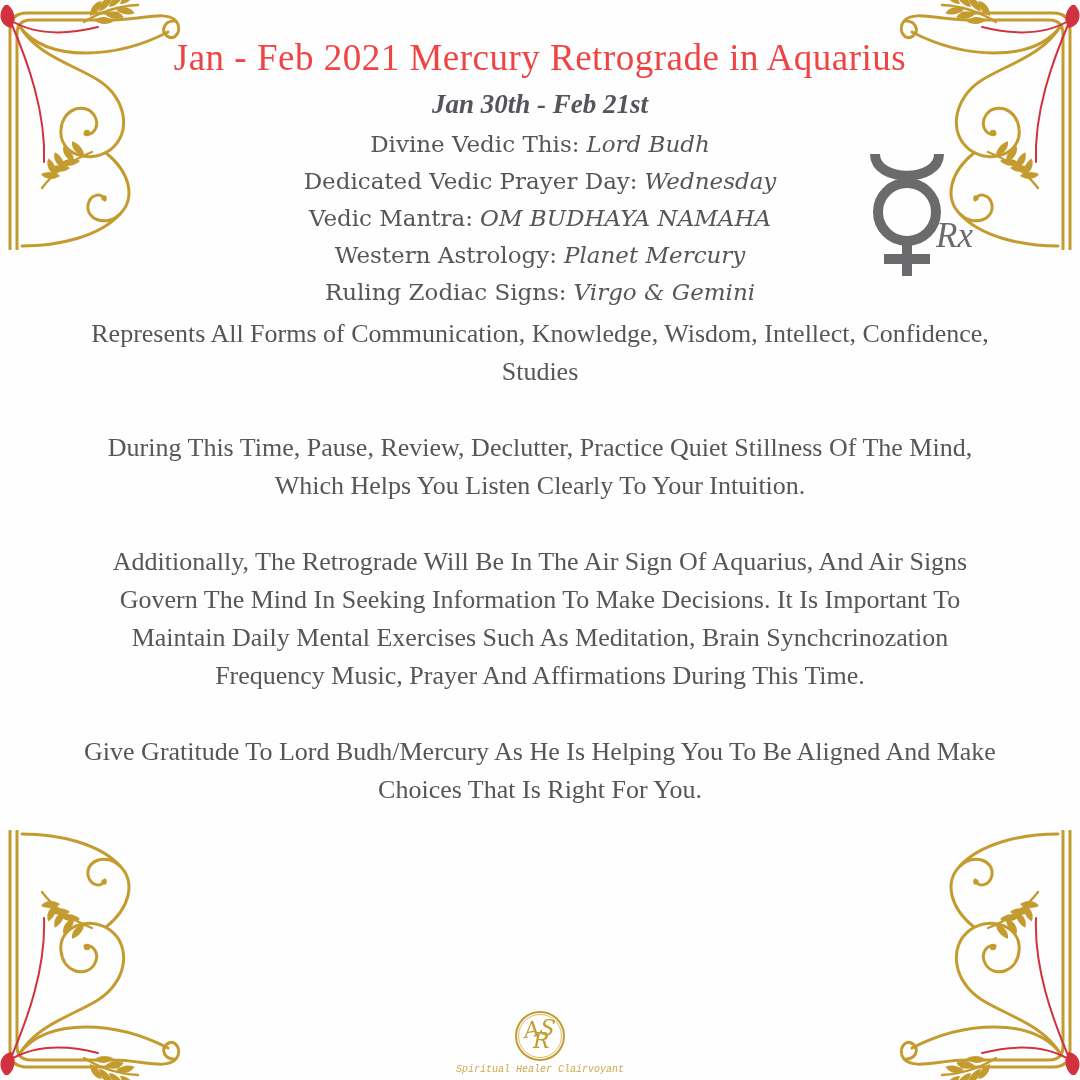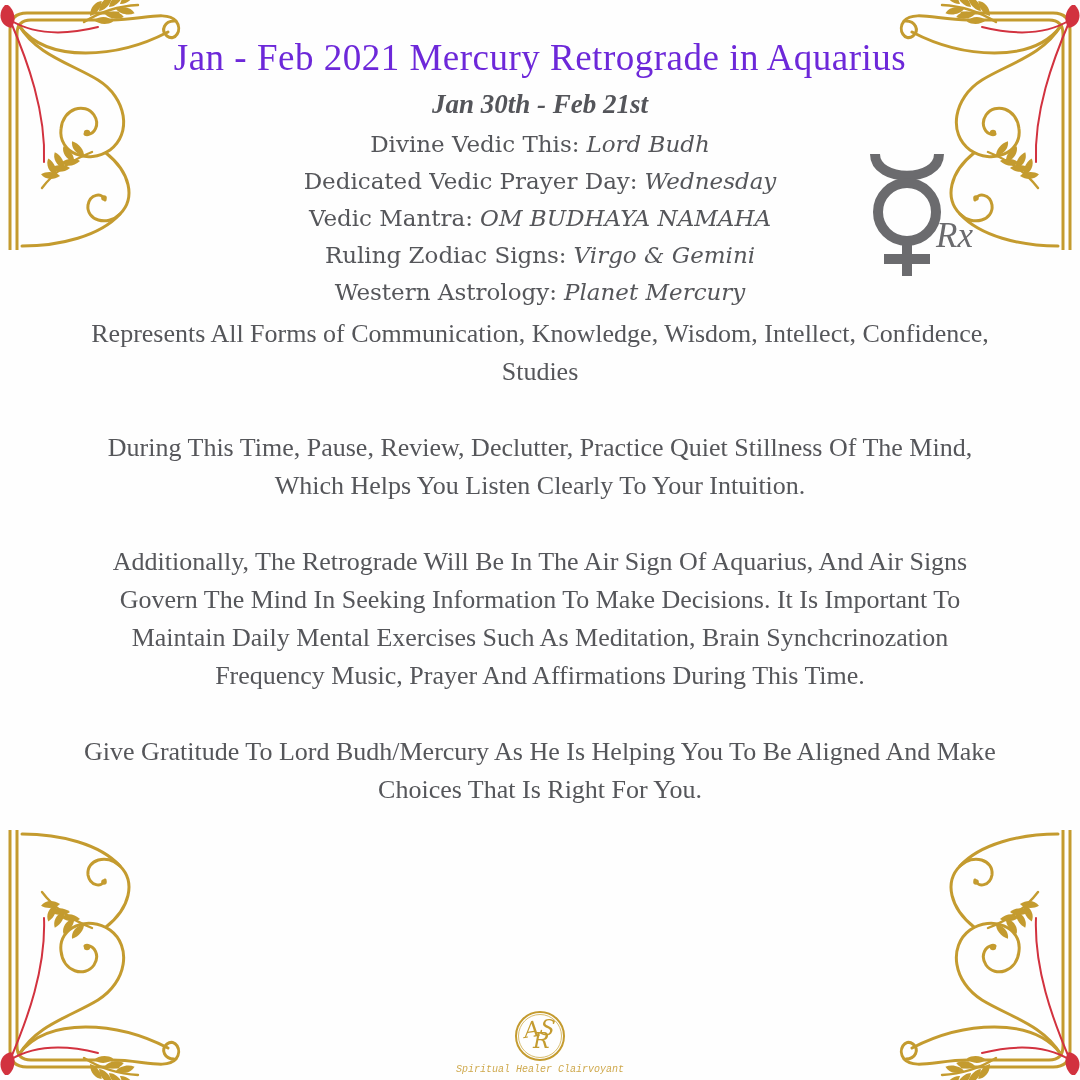--- a/index.html
+++ b/index.html
@@ -23,21 +23,21 @@
   .gf {fill:#c49b2f;stroke:none;}
   .r  {stroke:#d2323f;stroke-width:2;fill:none;stroke-linecap:round;}
   .rf {fill:#d2323f;stroke:none;}
 
   
   .content{
     position:absolute;left:50%;transform:translateX(-50%);
     top:36px;width:930px;text-align:center;
   }
   .title{
-    font-size:37px;letter-spacing:.5px;color:#6d28d9;
+    font-size:37px;letter-spacing:.5px;color:#ef4444;
     margin:0 0 10px 0;font-weight:normal;text-align:center;
   }
   .subtitle{
     font-size:27px;font-style:italic;font-weight:bold;
     color:#54555a;margin:0 0 6px 0;
   }
   .details{font-family:"DejaVu Serif", serif;font-size:23px;line-height:37px;}
   .details .value{font-style:italic;margin-left:7px;margin-top:14px;}
   .represents{font-size:26px;line-height:38px;margin:4px 0 0 0;}
   .body-copy p{font-size:26px;line-height:38px;margin:38px 0 0 0;}
@@ -157,24 +157,24 @@
     <div>
       <span>Divine Vedic This:</span><span class="value">Lord Budh</span>
     </div>
     <div>
       <span>Dedicated Vedic Prayer Day:</span><span class="value">Wednesday</span>
     </div>
     <div>
       <span>Vedic Mantra:</span><span class="value">OM BUDHAYA NAMAHA</span>
     </div>
     <div>
-      <span>Ruling Zodiac Signs:</span><span class="value">Virgo &amp; Gemini</span>
+      <span>Western Astrology:</span><span class="value">Planet Mercury</span>
     </div>
     <div>
-      <span>Western Astrology:</span><span class="value">Planet Mercury</span>
+      <span>Ruling Zodiac Signs:</span><span class="value">Virgo &amp; Gemini</span>
     </div>
   </div>
 
   <div class="represents">Represents All Forms of Communication, Knowledge, Wisdom, Intellect, Confidence, Studies</div>
 
   <div class="body-copy">
     <p>During This Time, Pause, Review, Declutter, Practice Quiet Stillness Of The Mind, Which Helps You Listen Clearly To Your Intuition.</p>
     <p>Additionally, The Retrograde Will Be In The Air Sign Of Aquarius, And Air Signs Govern The Mind In Seeking Information To Make Decisions. It Is Important To Maintain Daily Mental Exercises Such As Meditation, Brain Synchcrinozation Frequency Music, Prayer And Affirmations During This Time.</p>
     <p>Give Gratitude To Lord Budh/Mercury As He Is Helping You To Be Aligned And Make Choices That Is Right For You.</p>
   </div>

